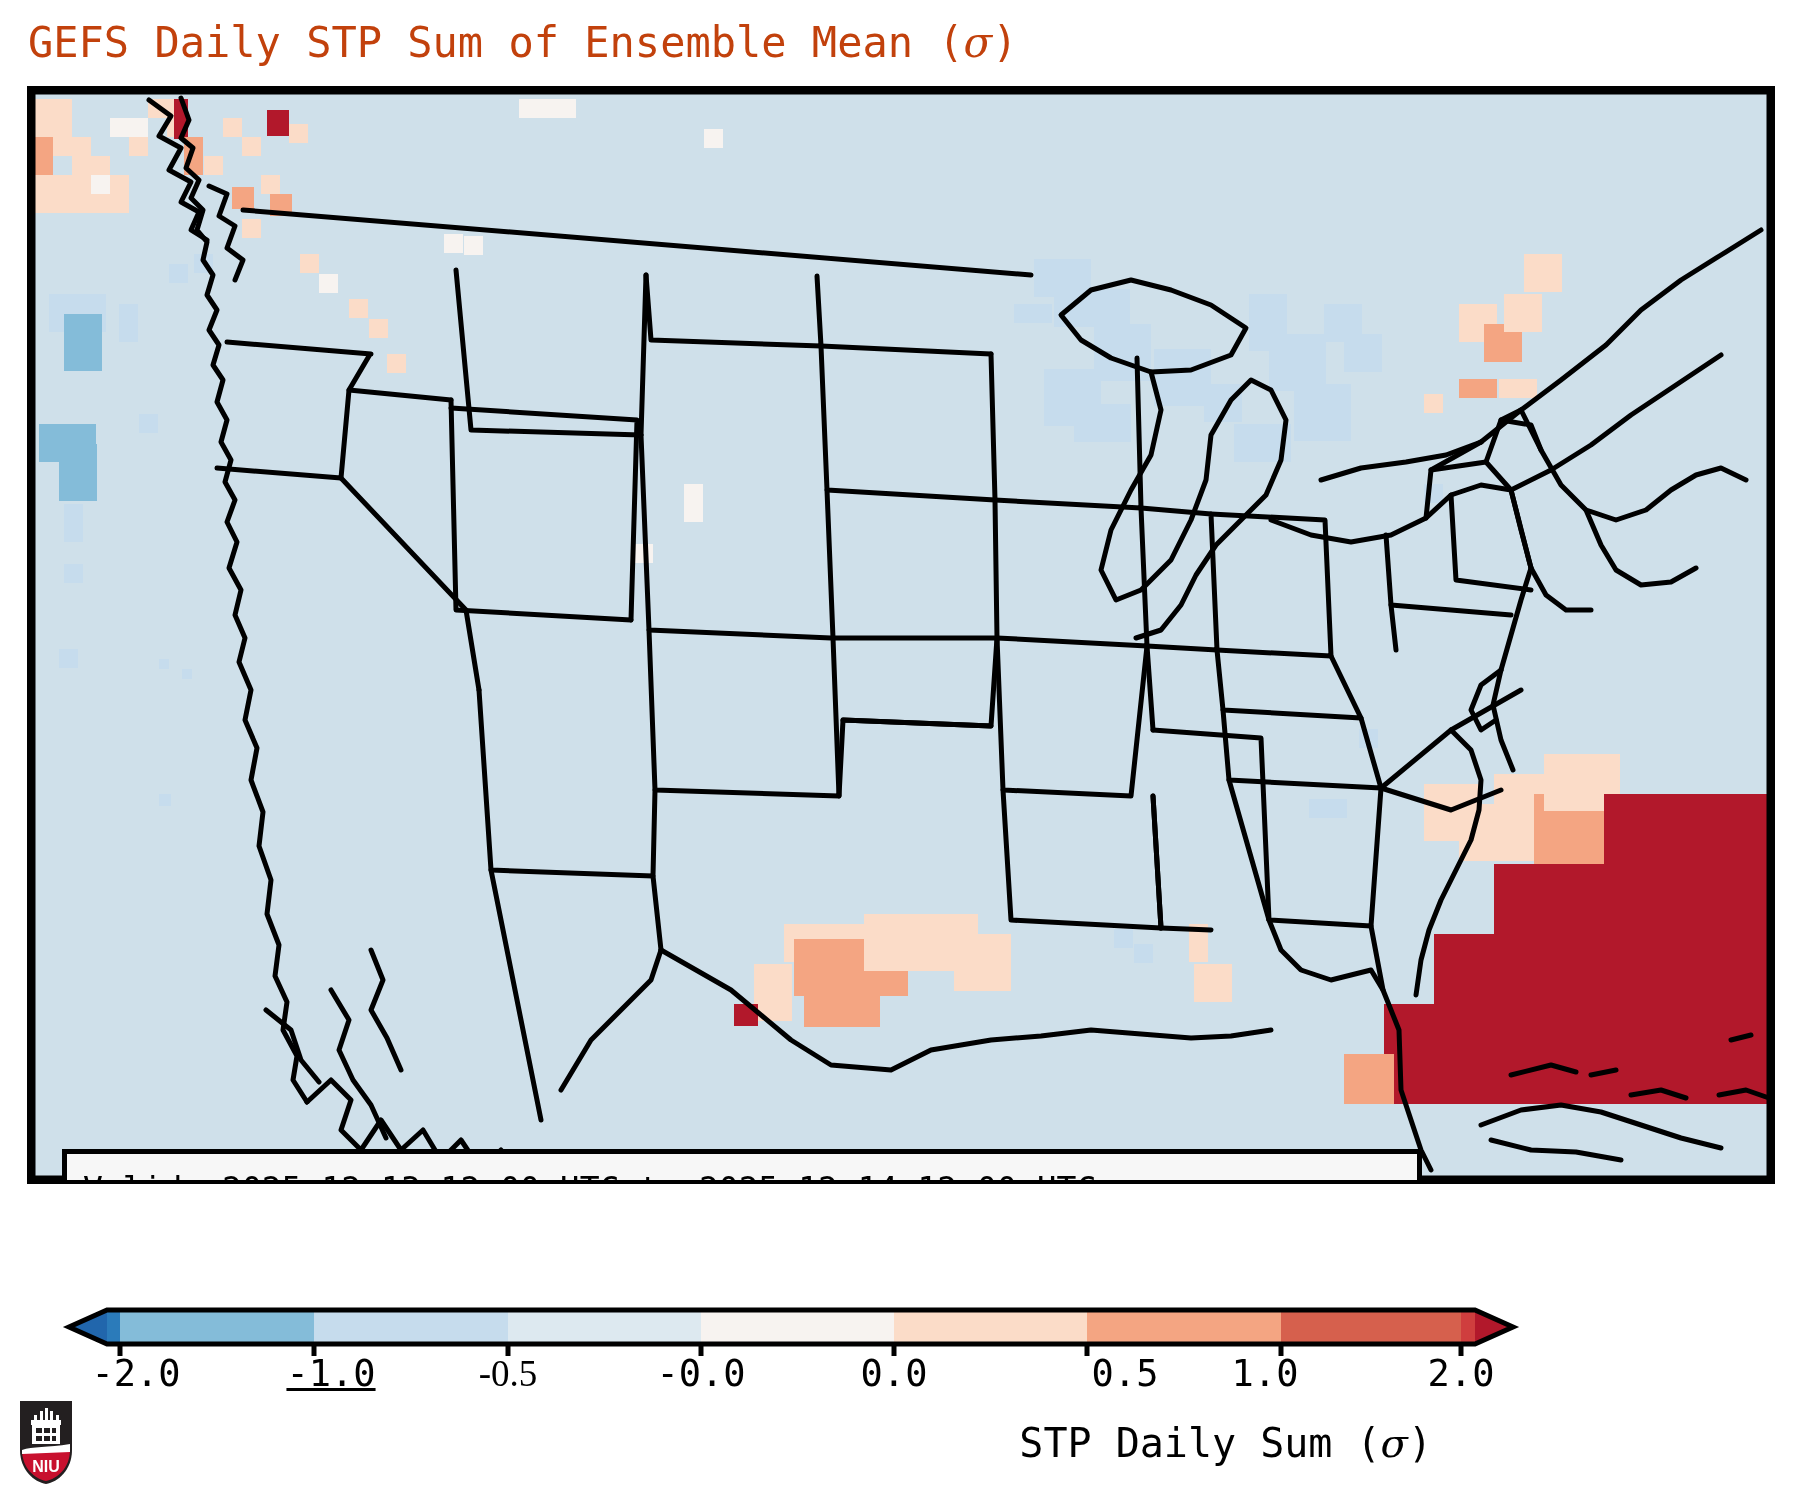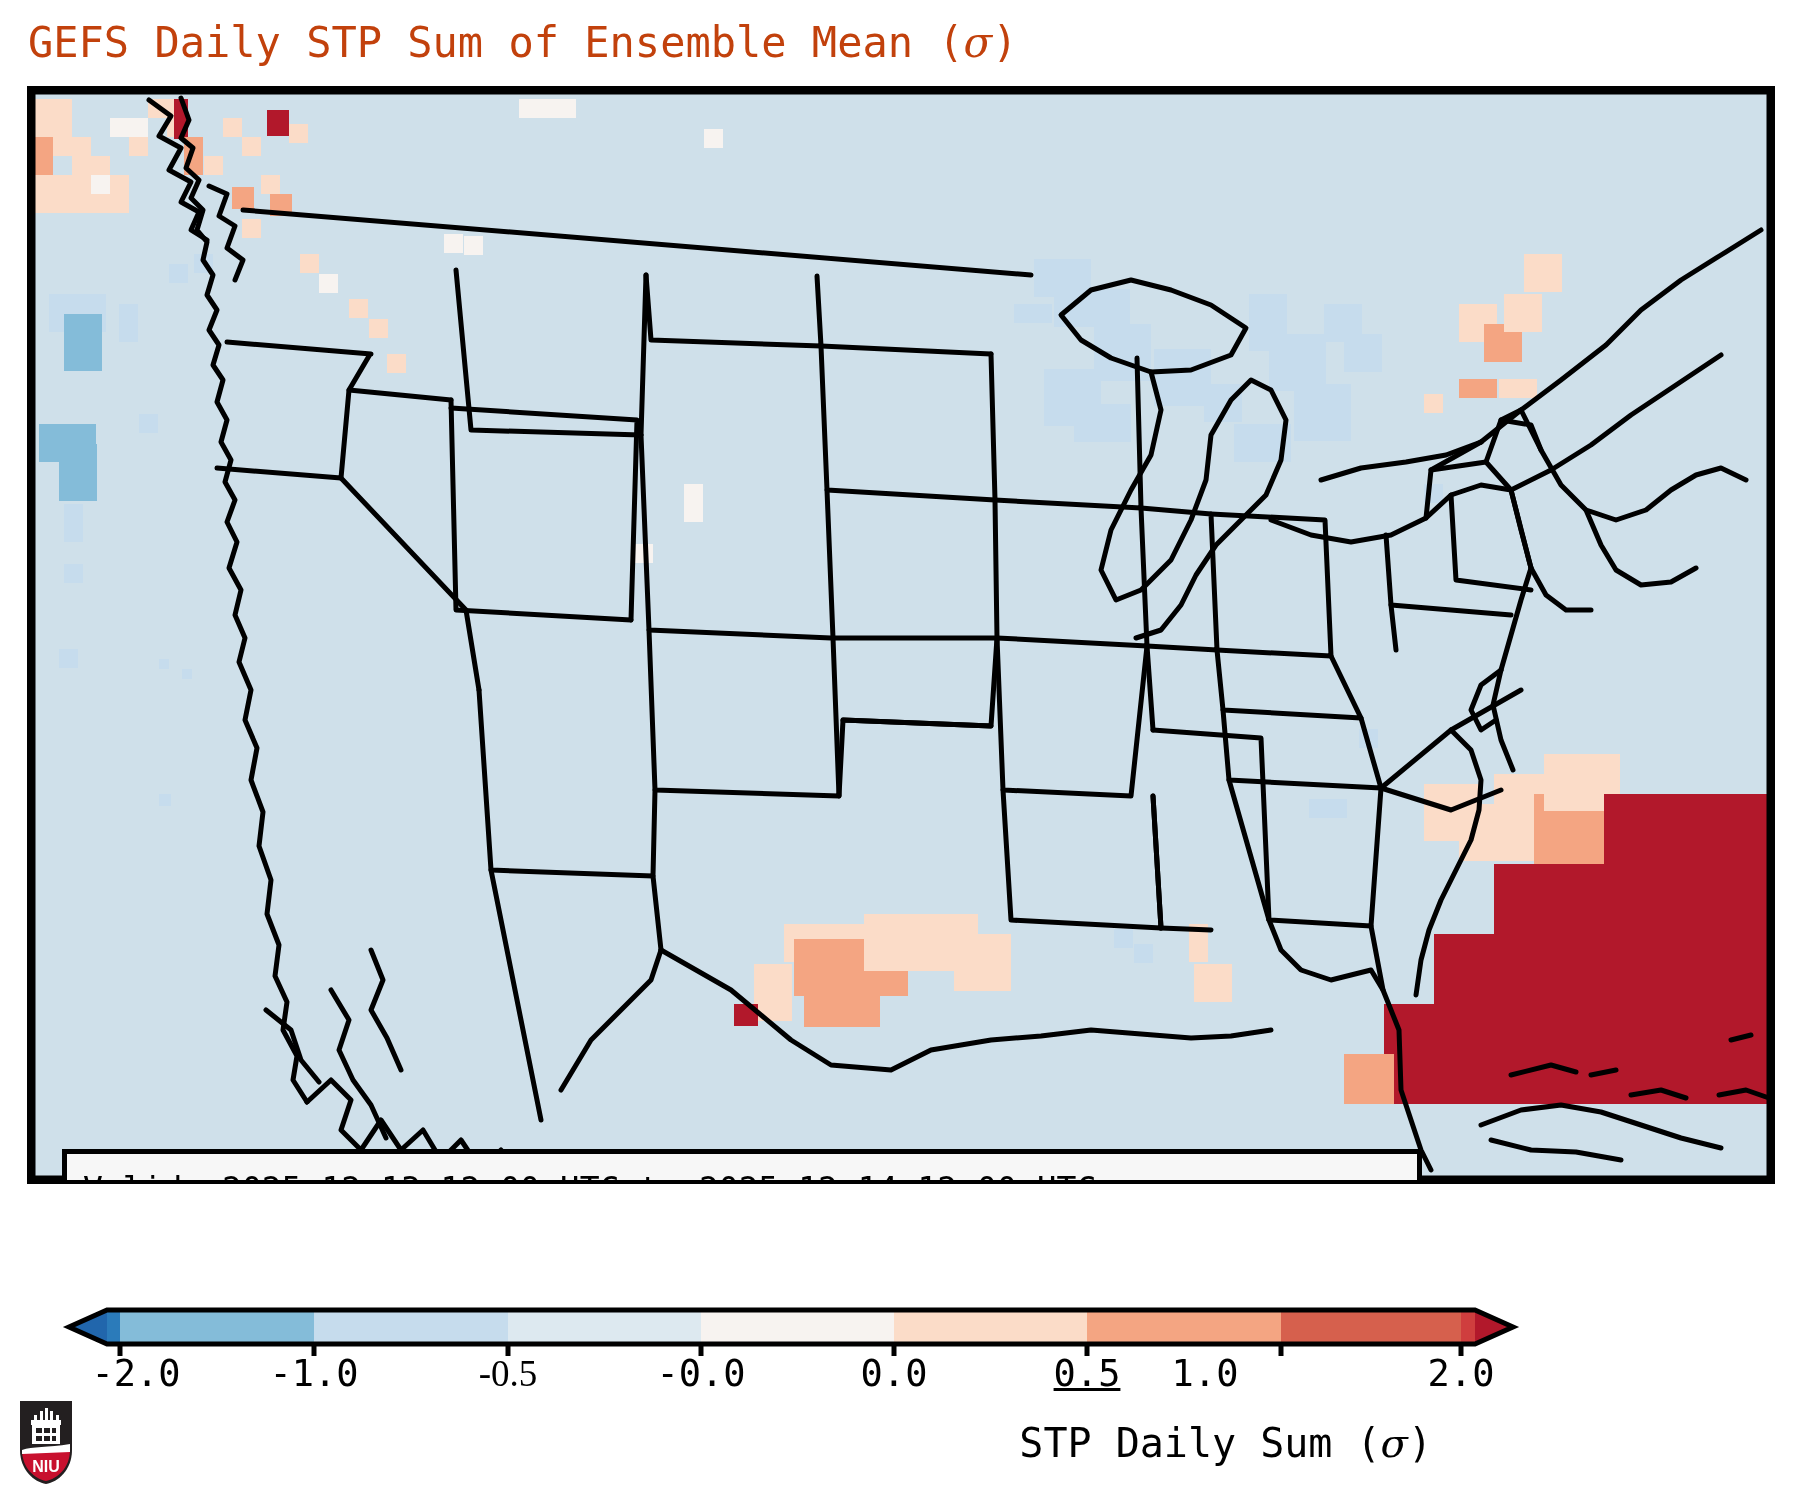--- a/index.html
+++ b/index.html
@@ -314,26 +314,26 @@
         <line x1="894" x2="894" y1="46" y2="62" stroke="#000" stroke-width="5"></line>
         <line x1="1087" x2="1087" y1="46" y2="62" stroke="#000" stroke-width="5"></line>
         <line x1="1281" x2="1281" y1="46" y2="62" stroke="#000" stroke-width="5"></line>
         <line x1="1461" x2="1461" y1="46" y2="62" stroke="#000" stroke-width="5"></line>
       </g>
   </svg>
 </div>
 
 <div id="cbar-ticks">
     <span style="left: 136px;">-2.0</span>
-    <span style="left: 314px;">-1.0</span>
+    <span style="left: 331px; text-decoration: underline;">-1.0</span>
     <span style="left: 508px; font-family: Liberation Serif, serif;">-0.5</span>
     <span style="left: 701px;">-0.0</span>
     <span style="left: 894px;">0.0</span>
-    <span style="left: 1087px; text-decoration: underline;">0.5</span>
-    <span style="left: 1205px;">1.0</span>
+    <span style="left: 1125px;">0.5</span>
+    <span style="left: 1265px;">1.0</span>
     <span style="left: 1461px;">2.0</span>
   </div>
 
 <div id="cbar-label">
   <span>STP Daily Sum (</span><span class="sig">σ</span><span>)</span>
 </div>
 
 <svg id="niu-logo" viewBox="0 0 56 88">
   <path d="M2,3 L54,3 L54,52 C54,72 40,84 28,86 C16,84 2,72 2,52 Z" fill="#231f20"></path>
   <path d="M4,54 L52,54 L52,52 C52,70 39,81 28,83 C17,81 4,70 4,52 Z" fill="#c8102e"></path>

